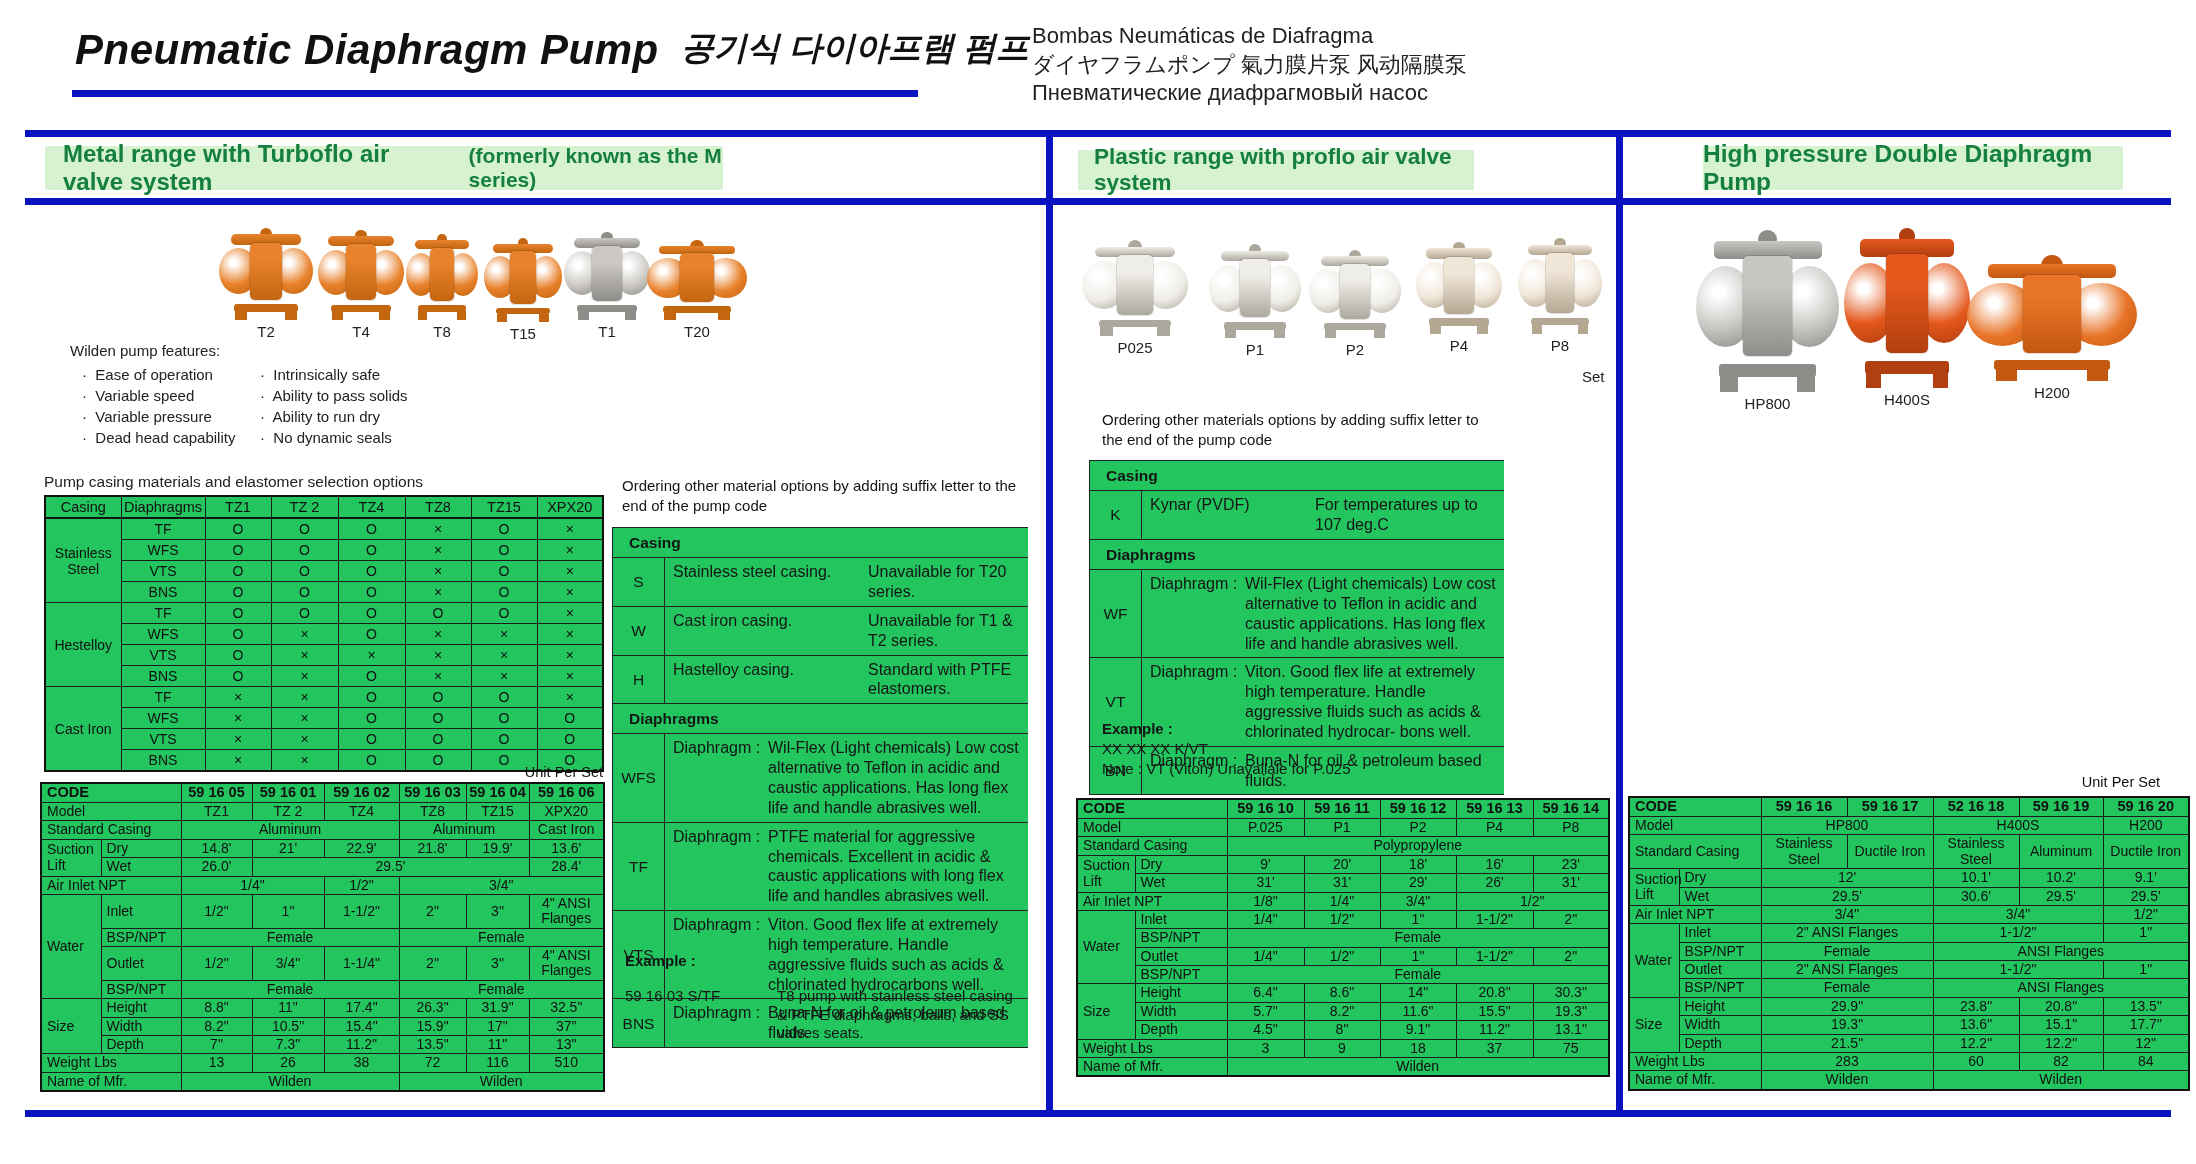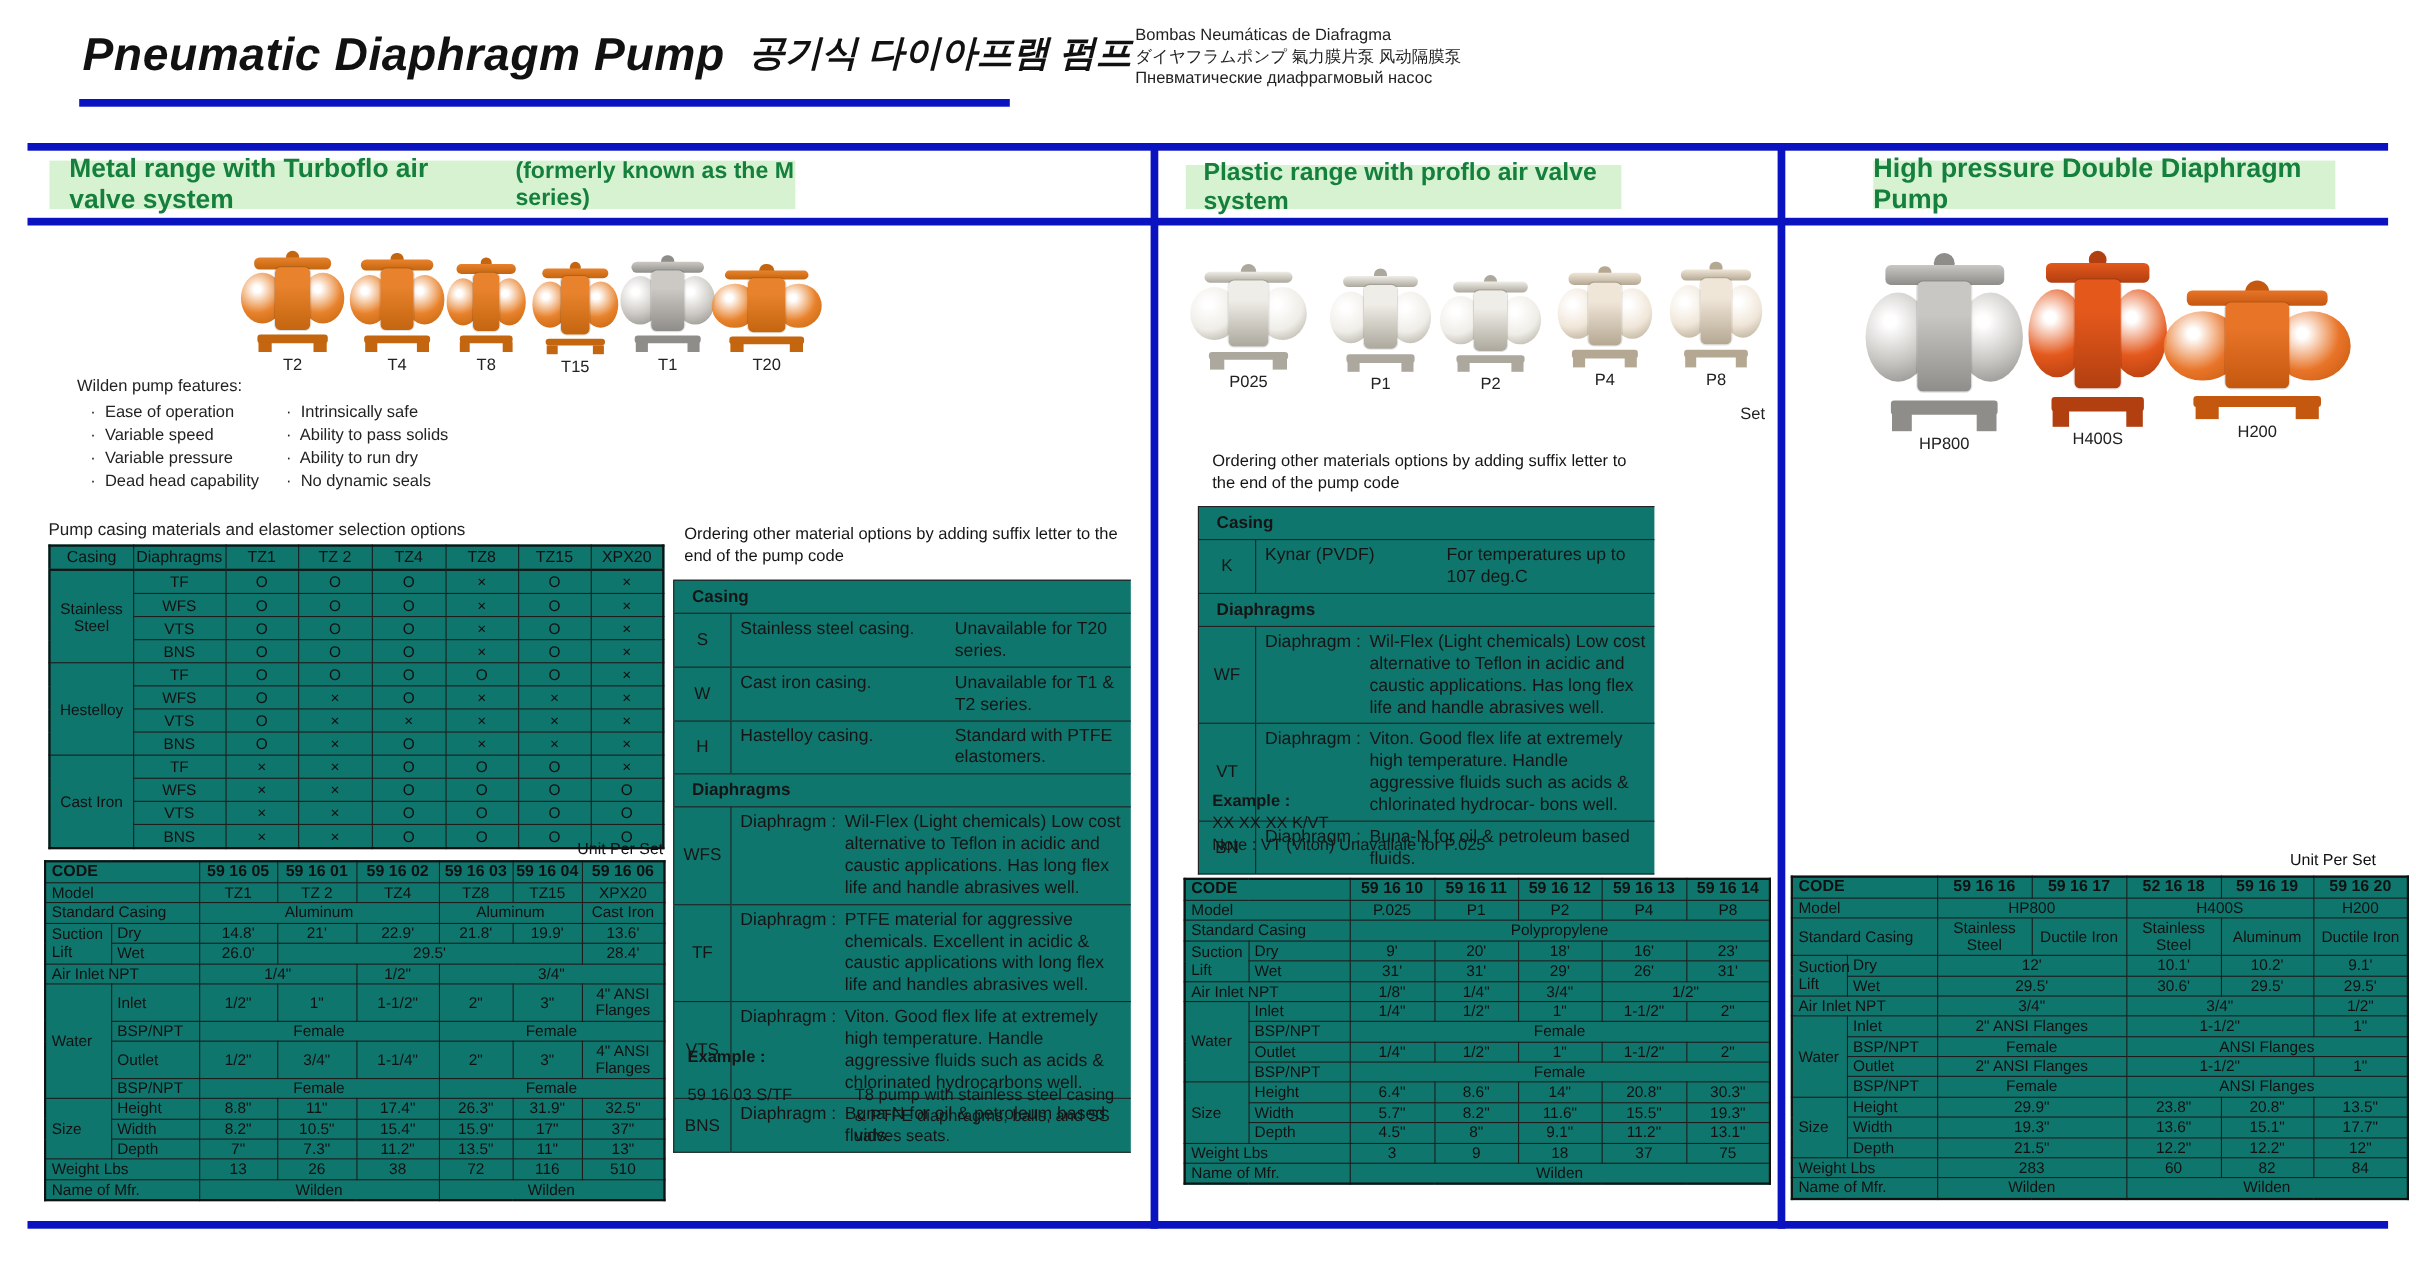--- a/index.html
+++ b/index.html
@@ -4,21 +4,21 @@
 <style>
   *{margin:0;padding:0;box-sizing:border-box}
   html,body{background:#fff}
   body{font-family:"Liberation Sans",sans-serif;color:#1a1a1a}
   .page{position:relative;width:2196px;height:1164px;background:#fff;overflow:hidden}
   .bluebar{position:absolute;background:#0b13c0}
   
   .titlerow{position:absolute;left:75px;top:26px;display:flex;align-items:flex-start;gap:22px}
   .t-en{font-size:42px;font-weight:bold;font-style:italic;letter-spacing:.5px;color:#111}
   .t-ko{font-size:33px;font-weight:bold;font-style:italic;color:#111}
-  .altblock{position:absolute;left:1032px;top:22px;font-size:15px;line-height:1.3;color:#222}
+  .altblock{position:absolute;left:1032px;top:22px;font-size:22px;line-height:1.3;color:#222}
   
   .ghead{position:absolute;background:#d7f2d0;display:flex;align-items:center;color:#15803d;font-weight:bold}
   .gh-t{font-size:24px}
   .gh-n{font-size:21px;margin-left:30px}
   
   .pcell{position:absolute;text-align:center}
   .pump{position:relative;margin:0 auto}
   .pump i{position:absolute;display:block}
   .pump .cap{left:43%;top:0;width:14%;aspect-ratio:1;border-radius:50%;background:var(--d)}
   .pump .top{left:10%;right:10%;top:7%;height:11%;border-radius:5px;background:linear-gradient(180deg,var(--c),var(--d))}
@@ -30,21 +30,21 @@
   .pump .lgl{left:15%;bottom:0;width:13%;height:10%;background:var(--d)}
   .pump .lgr{right:15%;bottom:0;width:13%;height:10%;background:var(--d)}
   .plab{font-size:15px;color:#222;margin-top:3px}
   
   .feat{position:absolute;left:70px;top:340px;font-size:15px;color:#222;line-height:1.4}
   .feat .ft{margin-bottom:3px}
   .fcols{display:flex;padding-left:12px}
   .fc1{width:178px}
   .fi::before{content:"·  ";white-space:pre}
   
-  table{border-collapse:collapse;background:#0f766e}
+  table{border-collapse:collapse;background:#22c55e}
   .spec{position:absolute;table-layout:fixed;border:2.5px solid #111}
   .spec td{border:1.5px solid #1d1d1d;text-align:center;font-size:14px;line-height:1.1;padding:1px 2px;color:#111}
   .spec td.l{text-align:left;padding-left:5px}
   .spec tr.b td{font-weight:bold;font-size:14.5px}
   .mxtitle{position:absolute;left:44px;top:473px;font-size:15.5px;color:#222}
   .mx{position:absolute;table-layout:fixed;border:2px solid #111}
   .mx th,.mx td{border:1.5px solid #1d1d1d;font-weight:normal;text-align:center;font-size:14px;padding:2px;color:#111}
   .mx th{border-bottom:2px solid #111;font-size:14.5px}
   .unit{position:absolute;font-size:14.5px;color:#111;text-align:right}
   

